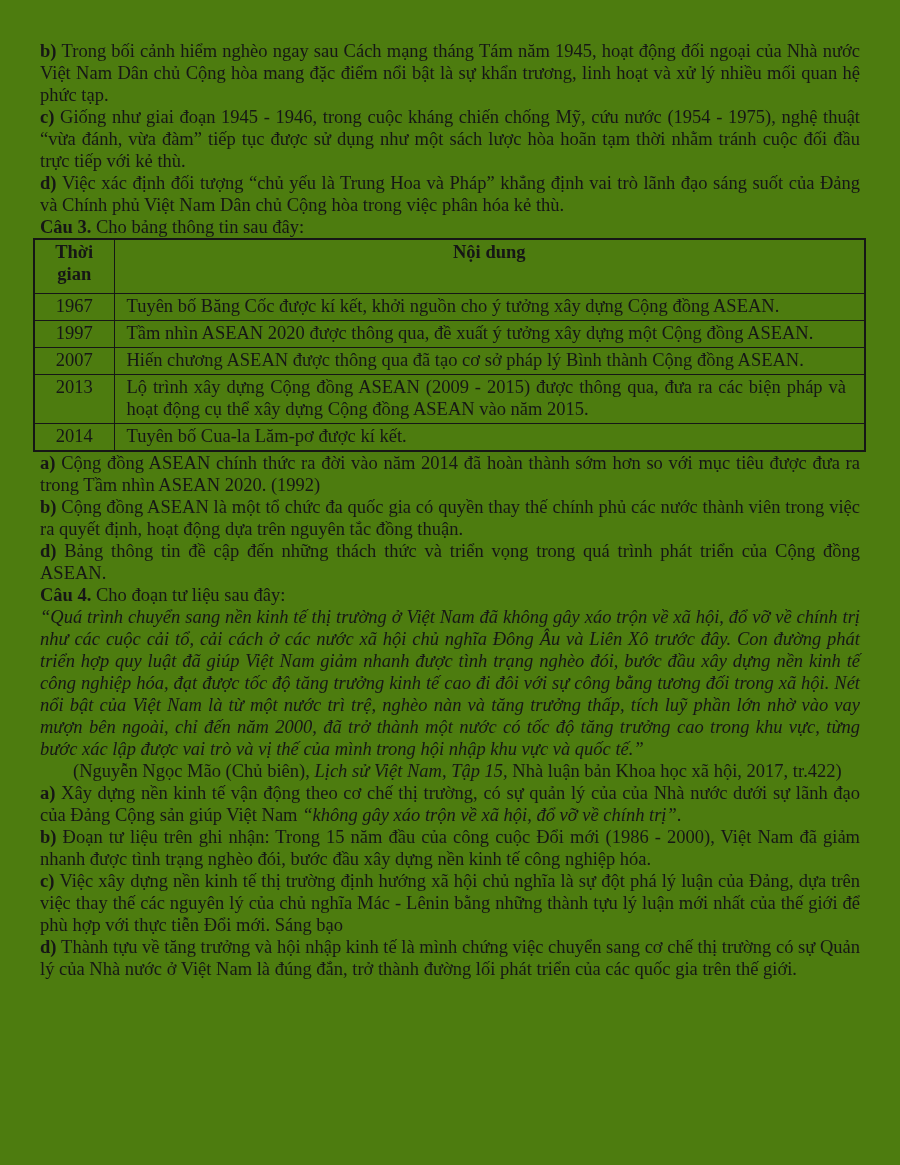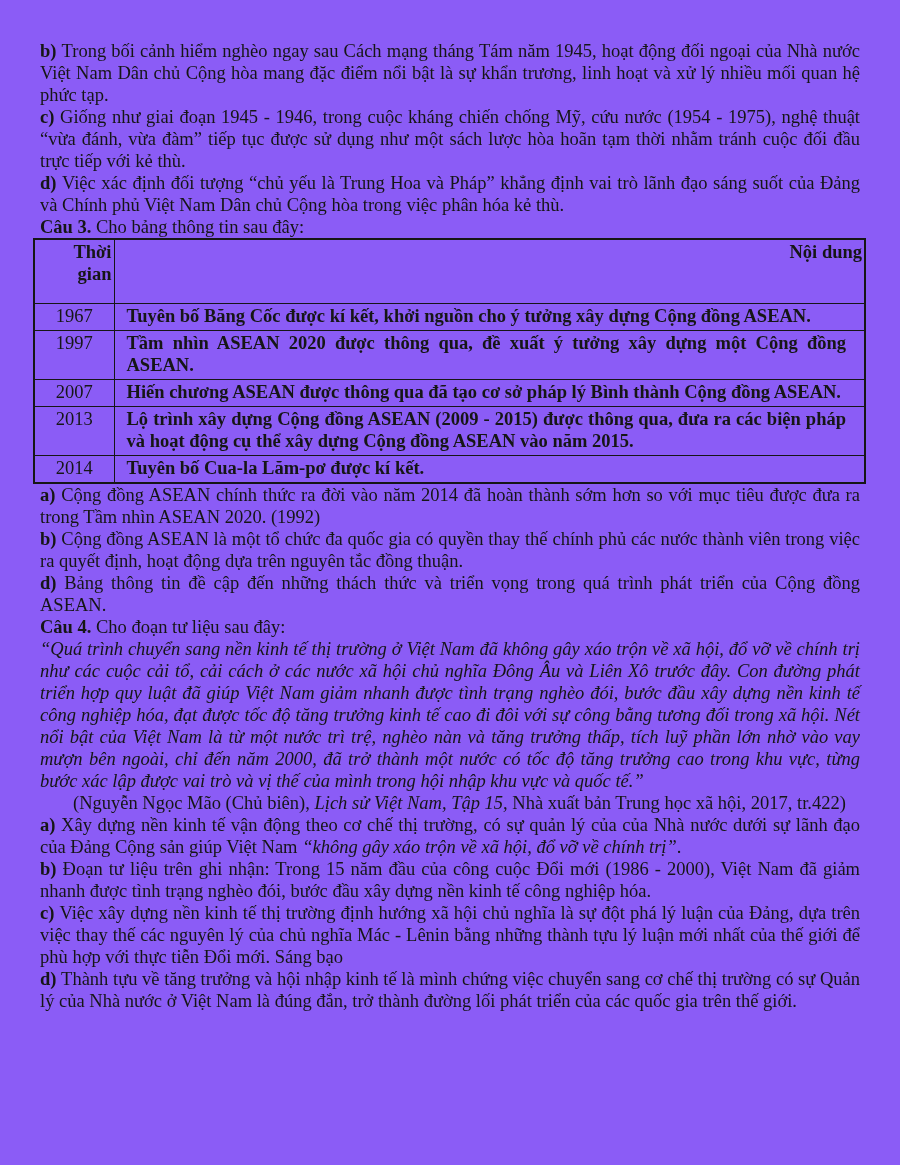--- a/index.html
+++ b/index.html
@@ -6,21 +6,21 @@
   body {
     width: 900px;
     height: 1165px;
     background: #ffffff;
     overflow: hidden;
   }
   .page {
     box-sizing: border-box;
     width: 900px;
     height: 1165px;
-    background: #8b5cf6;
+    background: #4d7c0f;
     padding: 40px 40px 0 40px;
     font-family: "Liberation Serif", "DejaVu Serif", serif;
     font-size: 18.5px;
     line-height: 22px;
     color: #161616;
   }
   .para {
     margin: 0;
     text-align: justify;
   }
@@ -35,32 +35,31 @@
     border: 2px solid #161616;
   }
   .info-table th, .info-table td {
     border: 1px solid #161616;
     vertical-align: top;
     font-size: 18.5px;
     line-height: 22px;
   }
   .info-table th {
     font-weight: 700;
-    text-align: right;
-    padding: 1px 2px 18px 2px;
+    text-align: center;
+    padding: 1px 2px 8px 2px;
   }
   .info-table col.col-time { width: 80px; }
   td.cell-time {
     text-align: center;
     padding: 1px 4px 3px 4px;
   }
   td.cell-content {
     text-align: justify;
     padding: 1px 18px 3px 12px;
-    font-weight: bold;
   }
 </style>
 </head>
 <body>
 
 <div class="page">
 
   <p class="para"><span class="b">b) </span><span>Trong bối cảnh hiểm nghèo ngay sau Cách mạng tháng Tám năm 1945, hoạt động đối ngoại của Nhà nước Việt Nam Dân chủ Cộng hòa mang đặc điểm nổi bật là sự khẩn trương, linh hoạt và xử lý nhiều mối quan hệ phức tạp.</span></p>
   <p class="para"><span class="b">c) </span><span>Giống như giai đoạn 1945 - 1946, trong cuộc kháng chiến chống Mỹ, cứu nước (1954 - 1975), nghệ thuật “vừa đánh, vừa đàm” tiếp tục được sử dụng như một sách lược hòa hoãn tạm thời nhằm tránh cuộc đối đầu trực tiếp với kẻ thù.</span></p>
   <p class="para"><span class="b">d) </span><span>Việc xác định đối tượng “chủ yếu là Trung Hoa và Pháp” khẳng định vai trò lãnh đạo sáng suốt của Đảng và Chính phủ Việt Nam Dân chủ Cộng hòa trong việc phân hóa kẻ thù.</span></p>
@@ -101,20 +100,20 @@
         </tr>
       </tbody>
   </table>
 
   <p class="para"><span class="b">a) </span><span>Cộng đồng ASEAN chính thức ra đời vào năm 2014 đã hoàn thành sớm hơn so với mục tiêu được đưa ra trong Tầm nhìn ASEAN 2020. (1992)</span></p>
   <p class="para"><span class="b">b) </span><span>Cộng đồng ASEAN là một tổ chức đa quốc gia có quyền thay thế chính phủ các nước thành viên trong việc ra quyết định, hoạt động dựa trên nguyên tắc đồng thuận.</span></p>
   <p class="para"><span class="b">d) </span><span>Bảng thông tin đề cập đến những thách thức và triển vọng trong quá trình phát triển của Cộng đồng ASEAN.</span></p>
 
   <p class="para"><span class="b">Câu 4. </span><span>Cho đoạn tư liệu sau đây:</span></p>
   <p class="para"><span class="i">“Quá trình chuyển sang nền kinh tế thị trường ở Việt Nam đã không gây xáo trộn về xã hội, đổ vỡ về chính trị như các cuộc cải tổ, cải cách ở các nước xã hội chủ nghĩa Đông Âu và Liên Xô trước đây. Con đường phát triển hợp quy luật đã giúp Việt Nam giảm nhanh được tình trạng nghèo đói, bước đầu xây dựng nền kinh tế công nghiệp hóa, đạt được tốc độ tăng trưởng kinh tế cao đi đôi với sự công bằng tương đối trong xã hội. Nét nổi bật của Việt Nam là từ một nước trì trệ, nghèo nàn và tăng trưởng thấp, tích luỹ phần lớn nhờ vào vay mượn bên ngoài, chỉ đến năm 2000, đã trở thành một nước có tốc độ tăng trưởng cao trong khu vực, từng bước xác lập được vai trò và vị thế của mình trong hội nhập khu vực và quốc tế.”</span></p>
-  <p class="para citation"><span>(Nguyễn Ngọc Mão (Chủ biên), </span><span class="i">Lịch sử Việt Nam, Tập 15,</span><span> Nhà xuất bản Trung học xã hội, 2017, tr.422)</span></p>
+  <p class="para citation"><span>(Nguyễn Ngọc Mão (Chủ biên), </span><span class="i">Lịch sử Việt Nam, Tập 15,</span><span> Nhà luận bản Khoa học xã hội, 2017, tr.422)</span></p>
 
   <p class="para"><span class="b">a) </span><span>Xây dựng nền kinh tế vận động theo cơ chế thị trường, có sự quản lý của của Nhà nước dưới sự lãnh đạo của Đảng Cộng sản giúp Việt Nam </span><span class="i">“không gây xáo trộn về xã hội, đổ vỡ về chính trị”</span><span>.</span></p>
   <p class="para"><span class="b">b) </span><span>Đoạn tư liệu trên ghi nhận: Trong 15 năm đầu của công cuộc Đổi mới (1986 - 2000), Việt Nam đã giảm nhanh được tình trạng nghèo đói, bước đầu xây dựng nền kinh tế công nghiệp hóa.</span></p>
   <p class="para"><span class="b">c) </span><span>Việc xây dựng nền kinh tế thị trường định hướng xã hội chủ nghĩa là sự đột phá lý luận của Đảng, dựa trên việc thay thế các nguyên lý của chủ nghĩa Mác - Lênin bằng những thành tựu lý luận mới nhất của thế giới để phù hợp với thực tiễn Đổi mới. Sáng bạo</span></p>
   <p class="para"><span class="b">d) </span><span>Thành tựu về tăng trưởng và hội nhập kinh tế là mình chứng việc chuyển sang cơ chế thị trường có sự Quản lý của Nhà nước ở Việt Nam là đúng đắn, trở thành đường lối phát triển của các quốc gia trên thế giới.</span></p>
 
 </div>
 
 </body></html>

